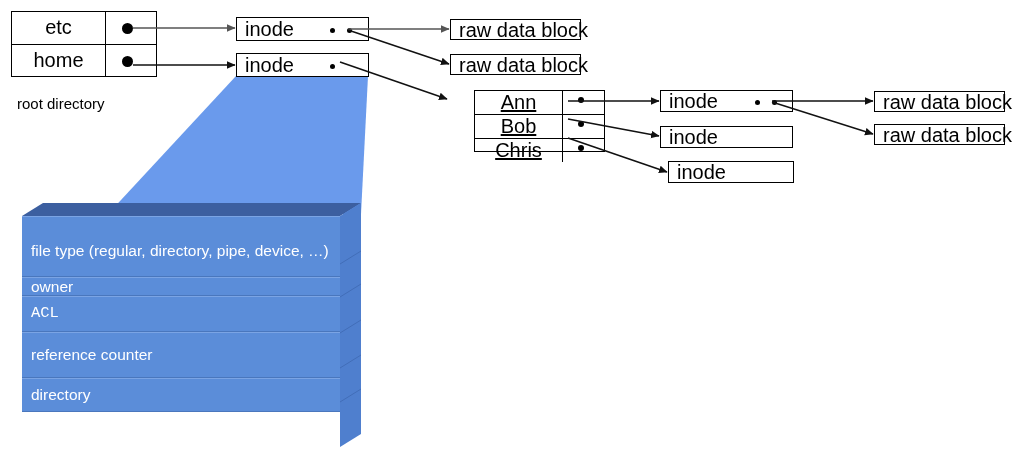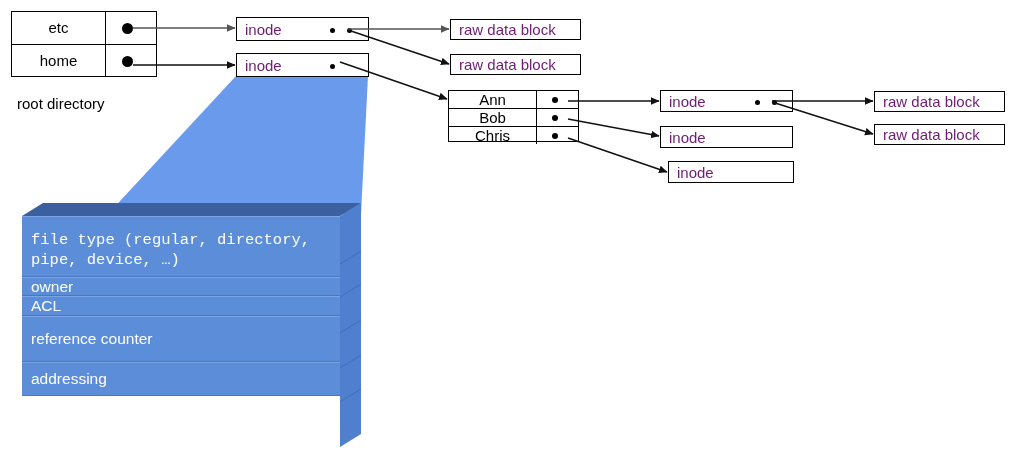--- a/index.html
+++ b/index.html
@@ -26,22 +26,22 @@
     height: 464px;
     pointer-events: none;
   }
 
   
   .node {
     position: absolute;
     box-sizing: border-box;
     background: #ffffff;
     border: 1.6px solid #000000;
-    font-size: 15px;
-    color: #701a75;
+    font-size: 20px;
+    color: #000000;
     line-height: 1;
     display: flex;
     align-items: center;
   }
   .node .lbl {
     padding-left: 8px;
     white-space: nowrap;
   }
 
   
@@ -60,21 +60,21 @@
     box-sizing: border-box;
   }
   .dirrow:last-child { border-bottom: none; }
   .dircell-name {
     flex: 0 0 auto;
     display: flex;
     align-items: center;
     justify-content: center;
     border-right: 1.4px solid #000000;
     box-sizing: border-box;
-    font-size: 15px;
+    font-size: 20px;
     color: #000000;
   }
   .dircell-ptr {
     flex: 1 1 auto;
     position: relative;
     box-sizing: border-box;
   }
   .ptr-dot {
     position: absolute;
     border-radius: 50%;
@@ -122,21 +122,21 @@
     background: #5b8dd9;
     border-top: 1px solid #7ba4e4;
     border-bottom: 1px solid #4a77bd;
     color: #ffffff;
     font-size: 15.5px;
     line-height: 1.25;
     padding: 5px 0 5px 9px;
     display: flex;
     align-items: center;
   }
-  .drow.tall { padding-top: 16px; padding-bottom: 8px; font-family: Liberation Mono, monospace; }
+  .drow.tall { padding-top: 16px; padding-bottom: 8px; }
 </style>
 </head>
 <body>
 
 <div id="canvas">
 
   <svg class="layer">
     <polygon points="236,76 368,76 361,214 108,214" fill="#6a9aec"></polygon>
   </svg>
 
@@ -168,21 +168,21 @@
     <span class="idot" style="left:93px; top:10px;"></span>
   </div>
 
   <div class="node" style="left:450px; top:19px; width:131px; height:21px;">
     <span class="lbl">raw data block</span>
   </div>
   <div class="node" style="left:450px; top:54px; width:131px; height:21px;">
     <span class="lbl">raw data block</span>
   </div>
 
-  <div class="dirtable" style="left:448px; top:90px; width:131px; height:52px;">
+  <div class="dirtable" style="left:474px; top:90px; width:131px; height:62px;text-decoration:underline;">
     <div class="dirrow">
       <div class="dircell-name" style="width:88px;">Ann</div>
       <div class="dircell-ptr">
         <span class="ptr-dot" style="left:15px; top:6px; width:6px; height:6px;"></span>
       </div>
     </div>
     <div class="dirrow">
       <div class="dircell-name" style="width:88px;">Bob</div>
       <div class="dircell-ptr">
         <span class="ptr-dot" style="left:15px; top:6px; width:6px; height:6px;"></span>
@@ -260,25 +260,25 @@
       </g>
     </svg>
 
     <div class="front">
       <div class="drow tall" style="height:61px;">
         <span>file type (regular, directory, pipe, device, …)</span>
       </div>
       <div class="drow" style="height:19px;">
         <span>owner</span>
       </div>
-      <div class="drow" style="height:20px;">
+      <div class="drow" style="height:36px;font-family:Liberation Mono, monospace;">
         <span>ACL</span>
       </div>
       <div class="drow" style="height:46px;">
         <span>reference counter</span>
       </div>
       <div class="drow" style="height:34px;">
-        <span>addressing</span>
+        <span>directory</span>
       </div>
     </div>
   </div>
 
 </div>
 
 </body></html>

